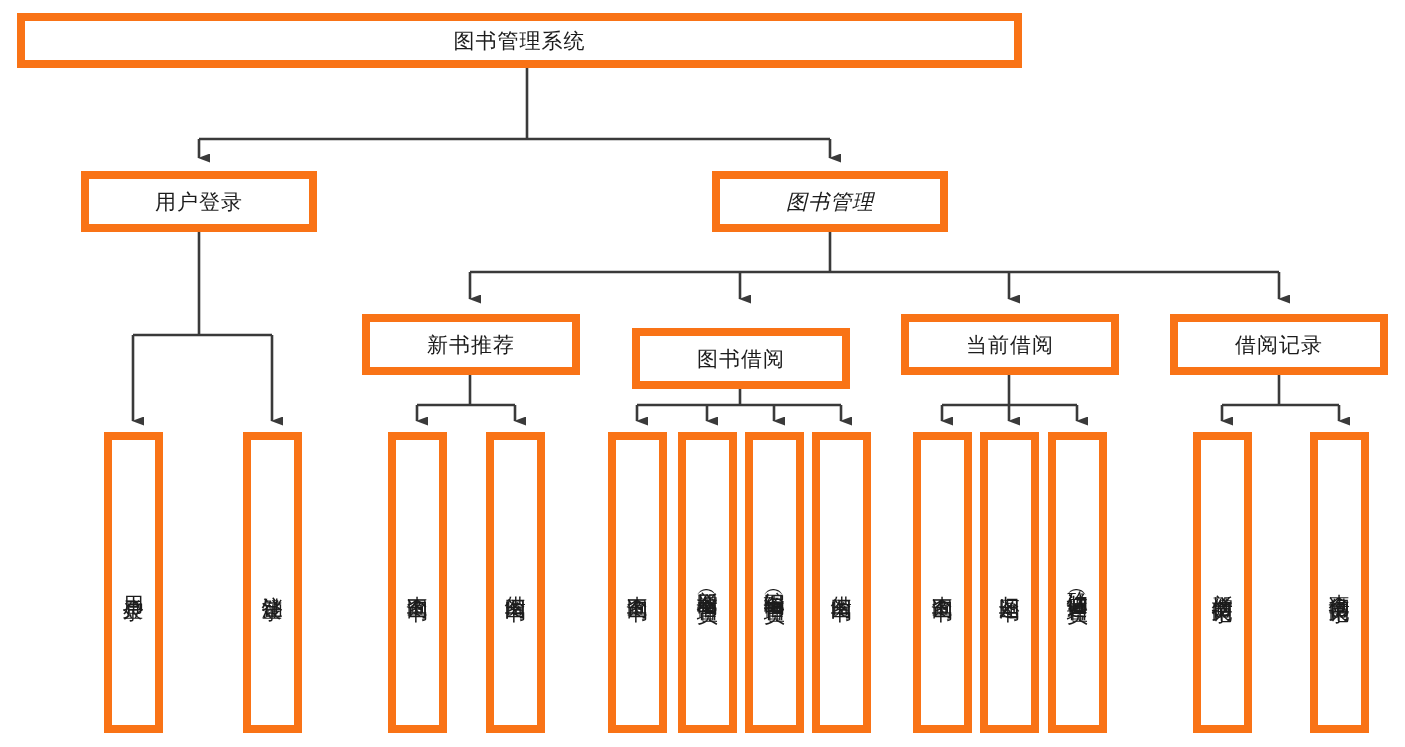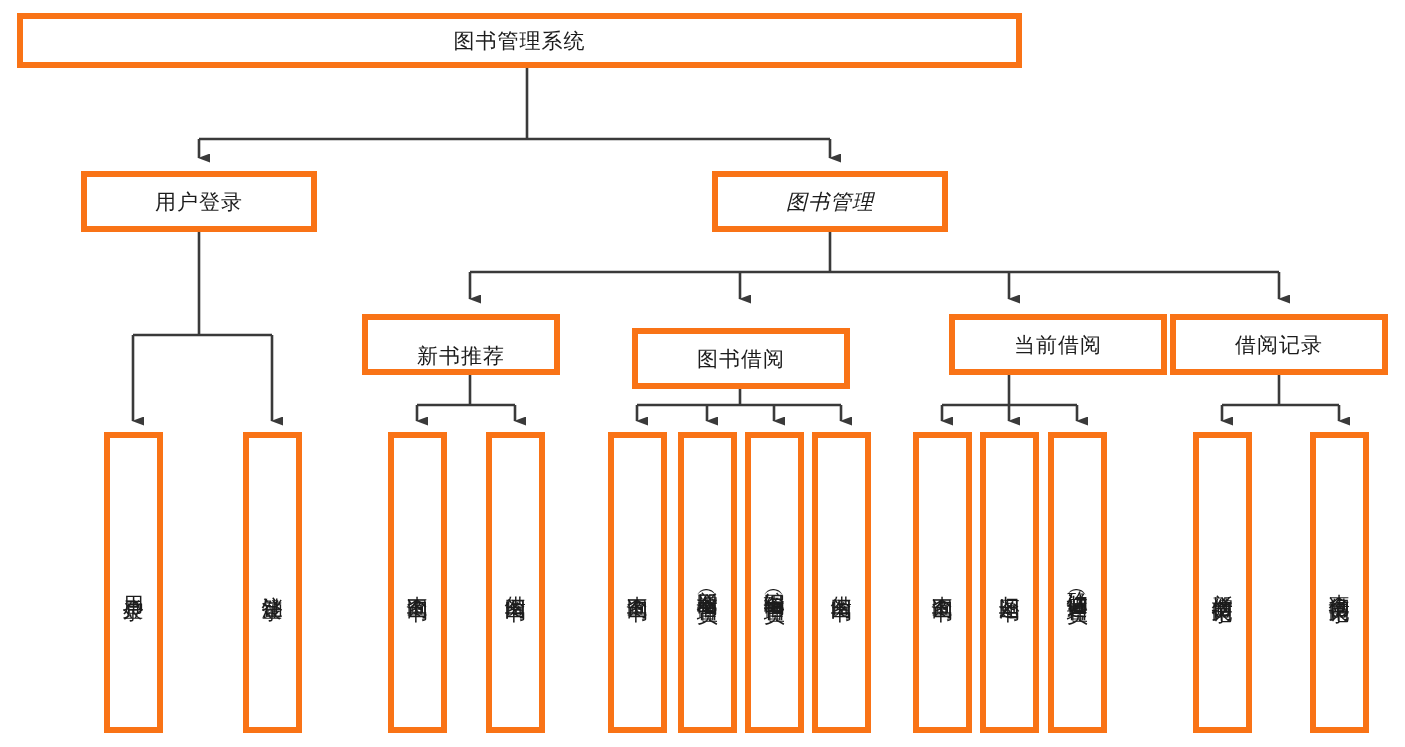--- a/index.html
+++ b/index.html
@@ -13,21 +13,21 @@
   #canvas {
     position: relative;
     width: 1405px;
     height: 747px;
     background: #ffffff;
     overflow: hidden;
   }
   .node {
     position: absolute;
     box-sizing: border-box;
-    border: 6px solid #f97316;
+    border: 8px solid #f97316;
     background: #ffffff;
     display: flex;
     align-items: center;
     justify-content: center;
     color: #1c1c1c;
     line-height: 1.22;
   }
   .node.horiz {
     font-size: 21px;
     letter-spacing: 1px;
@@ -123,27 +123,27 @@
     <span class="label">图书管理系统</span>
   </div>
 
   <div class="node horiz" style="left:81px; top:171px; width:236px; height:61px;">
     <span class="label">用户登录</span>
   </div>
   <div class="node horiz" style="left:712px; top:171px; width:236px; height:61px;font-style:italic;">
     <span class="label">图书管理</span>
   </div>
 
-  <div class="node horiz" style="left:362px; top:314px; width:198px; height:61px;align-items:flex-end;">
+  <div class="node horiz" style="left:362px; top:314px; width:218px; height:61px;">
     <span class="label">新书推荐</span>
   </div>
   <div class="node horiz" style="left:632px; top:328px; width:218px; height:61px;text-align:right;">
     <span class="label">图书借阅</span>
   </div>
-  <div class="node horiz" style="left:901px; top:314px; width:218px; height:61px;margin-left:48px;">
+  <div class="node horiz" style="left:901px; top:314px; width:218px; height:61px;">
     <span class="label">当前借阅</span>
   </div>
   <div class="node horiz" style="left:1170px; top:314px; width:218px; height:61px;">
     <span class="label">借阅记录</span>
   </div>
 
   <div class="node vert" style="left:104px; top:432px; width:59px; height:301px;">
     <span class="label">用户登录</span>
   </div>
   <div class="node vert" style="left:243px; top:432px; width:59px; height:301px;">

